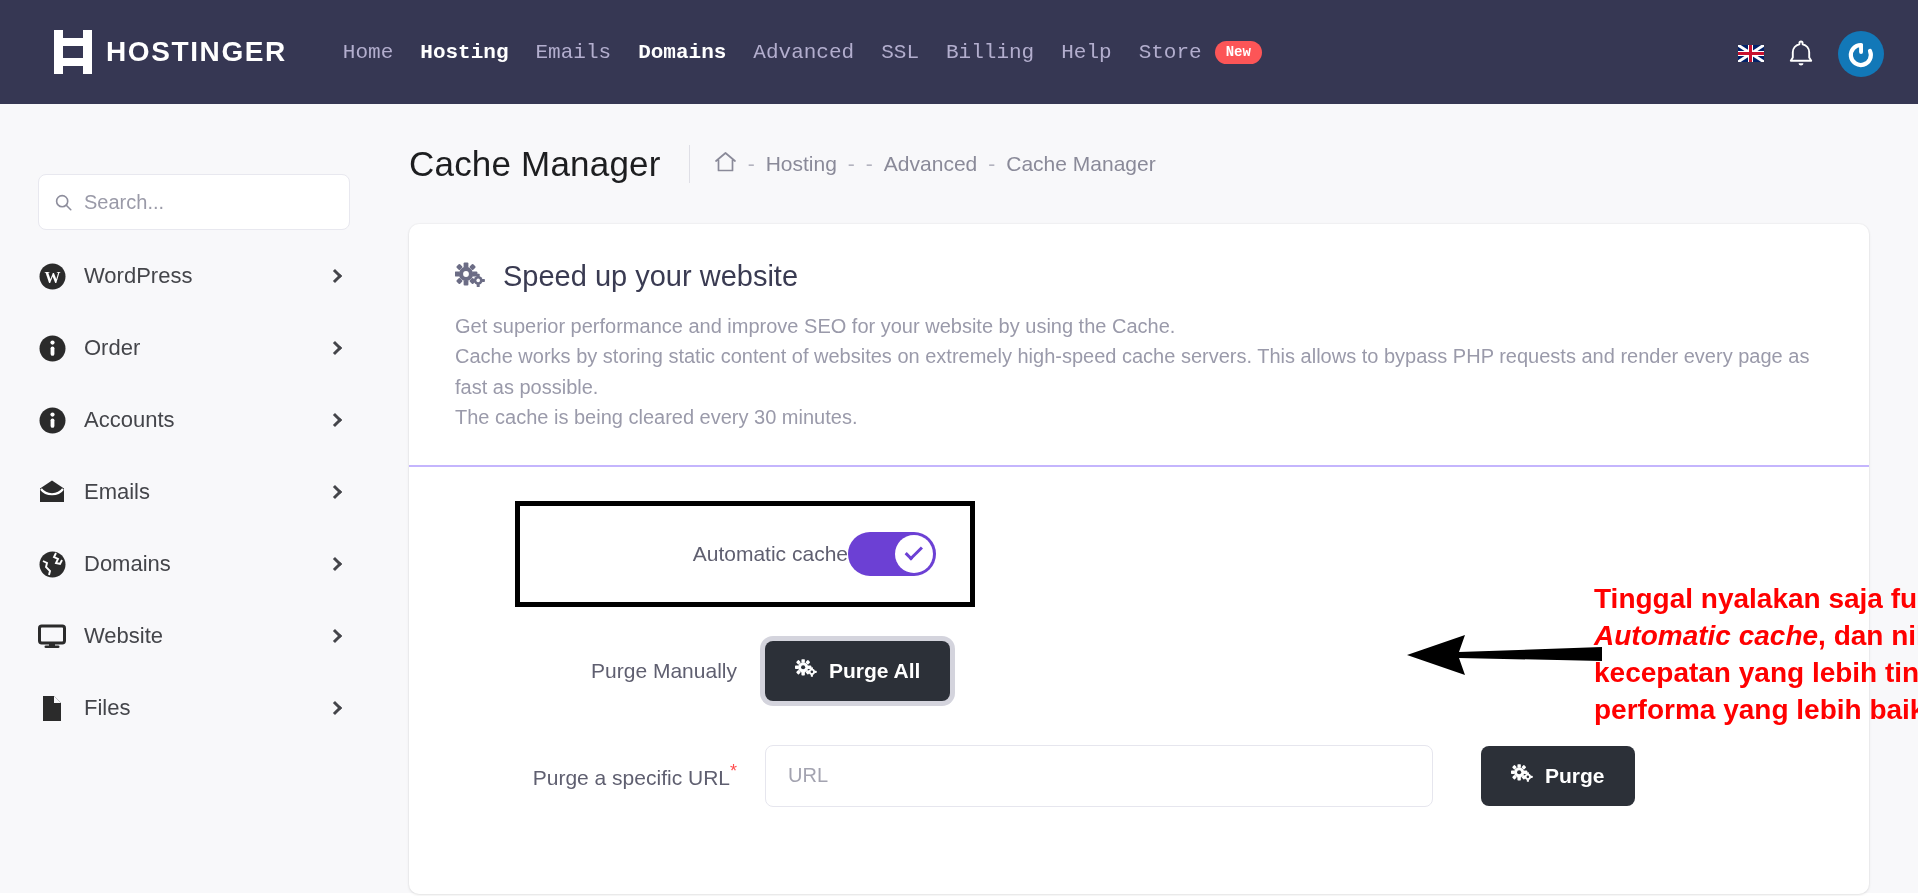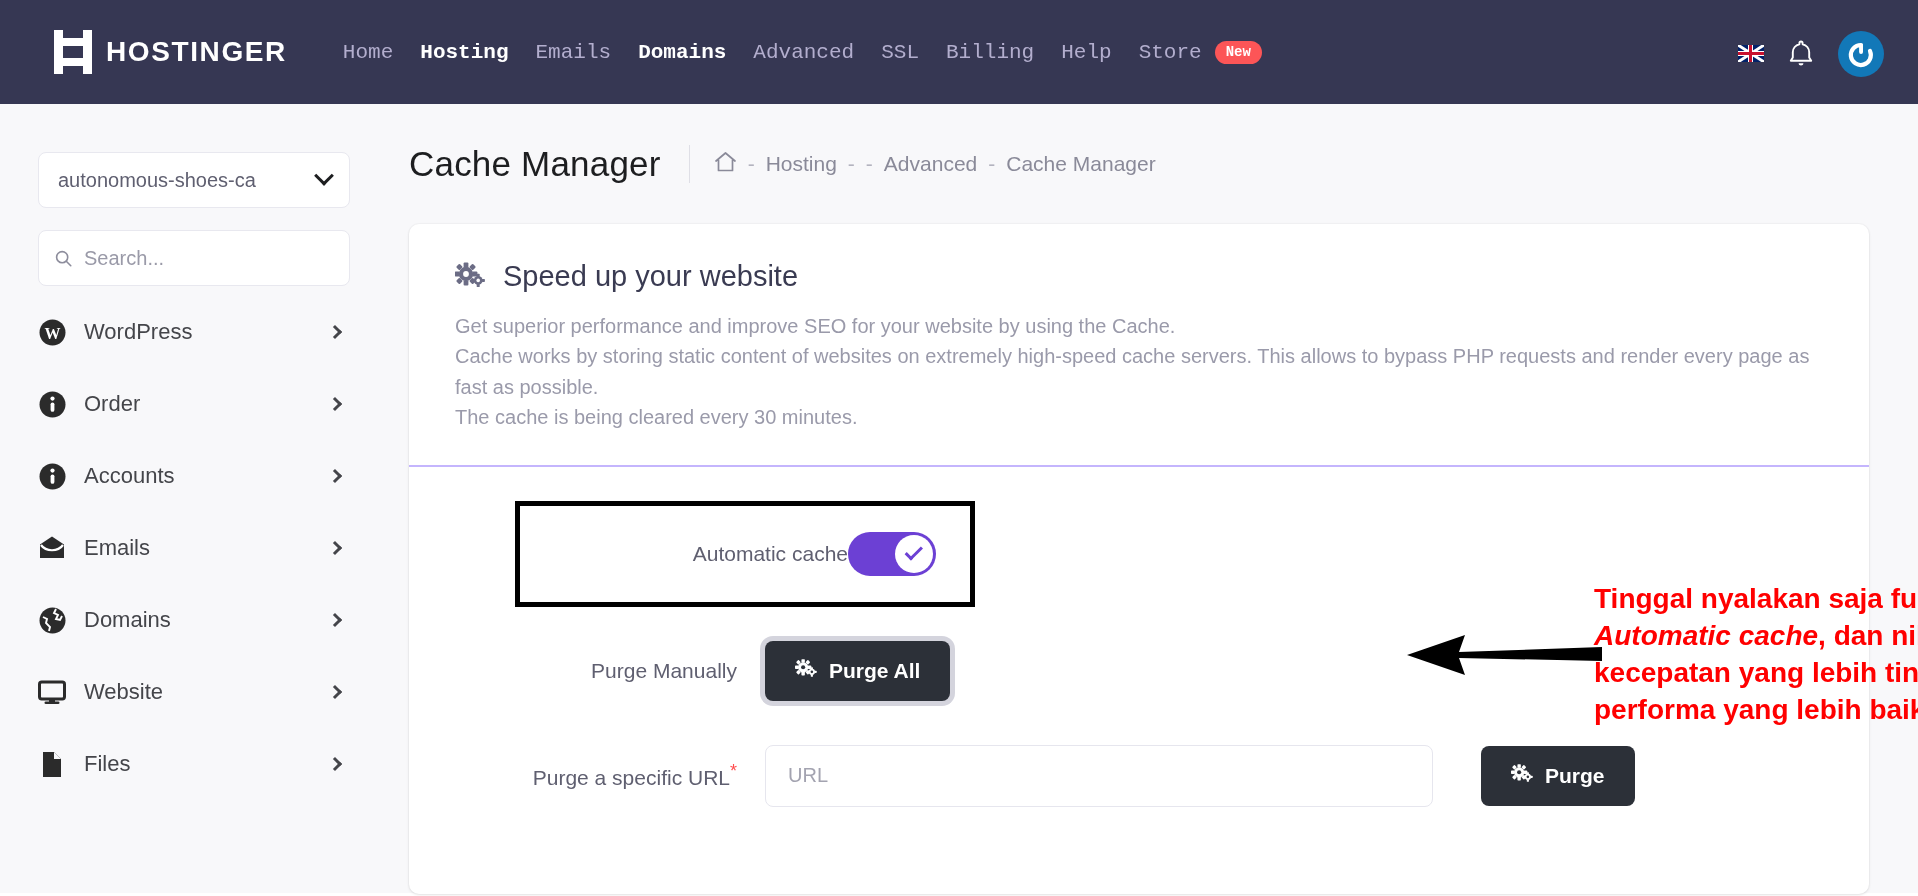--- a/index.html
+++ b/index.html
@@ -437,24 +437,20 @@
         <rect x="13.1" y="4.5" width="3.9" height="10.5" rx="1.9" fill="#fff"></rect>
       </svg>
     </span>
   </div>
 </div>
 
 <div class="page">
 
   <div class="sidebar">
 
-    <div class="domain-select">
-      <span>autonomous-shoes-ca</span>
-      <span class="chev-down"></span>
-    </div>
 
     <div class="searchbox">
       <svg width="19" height="19" viewBox="0 0 19 19">
         <circle cx="8" cy="8" r="6.2" fill="none" stroke="#8d8d9c" stroke-width="1.8"></circle>
         <line x1="12.6" y1="12.6" x2="17.6" y2="17.6" stroke="#8d8d9c" stroke-width="1.8" stroke-linecap="round"></line>
       </svg>
       <input class="search-input" placeholder="Search..." style="">
     </div>
 
 

